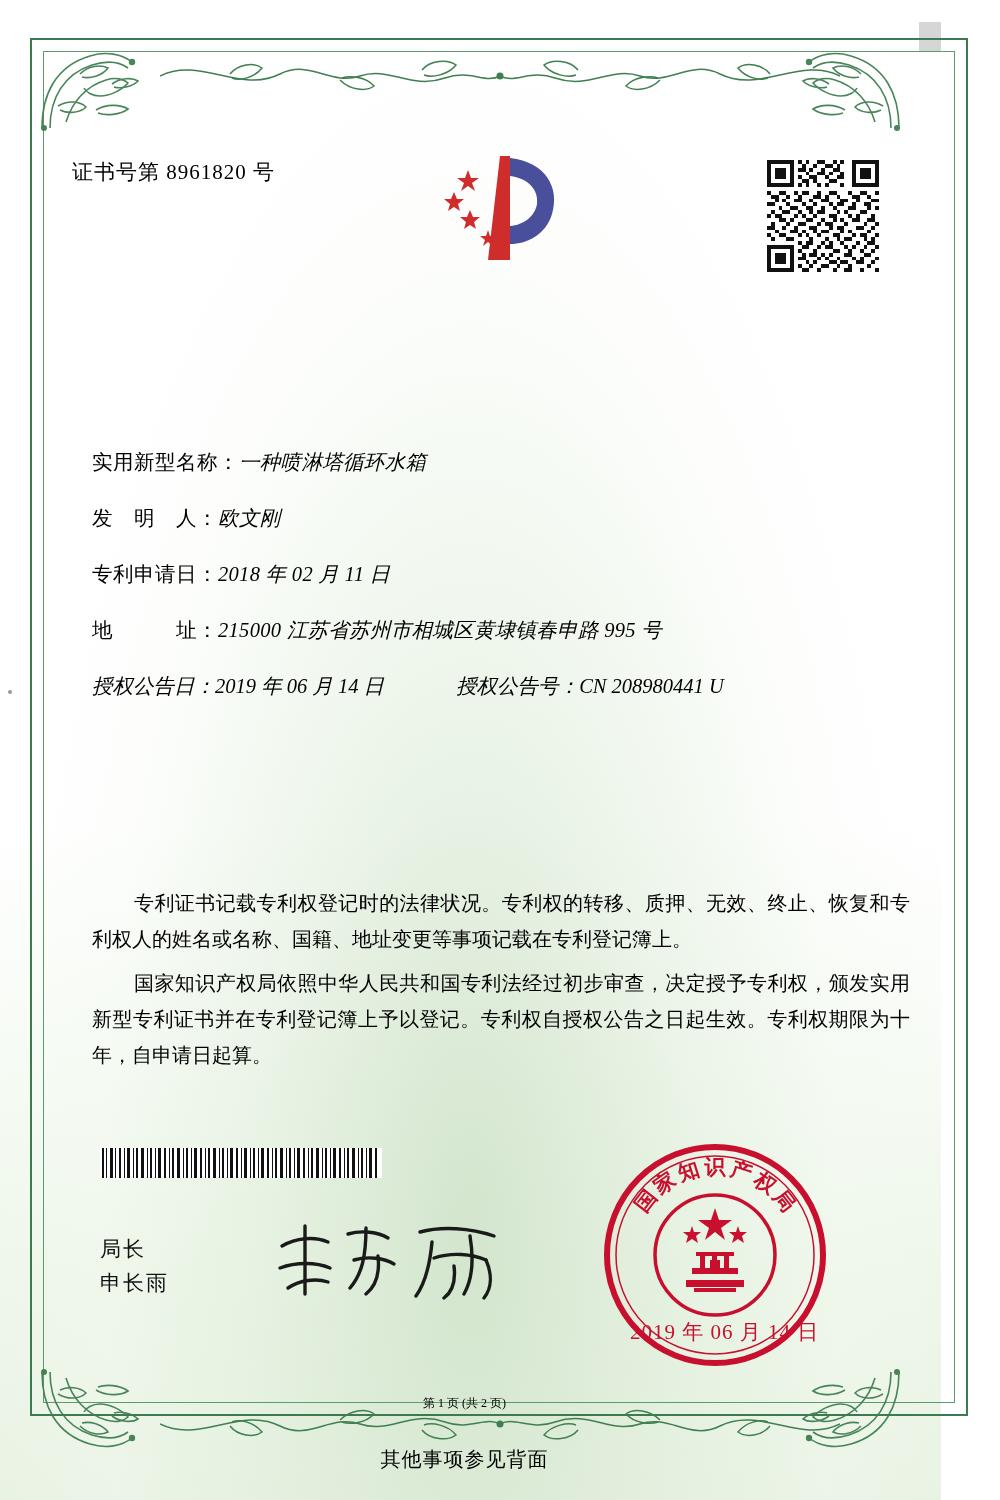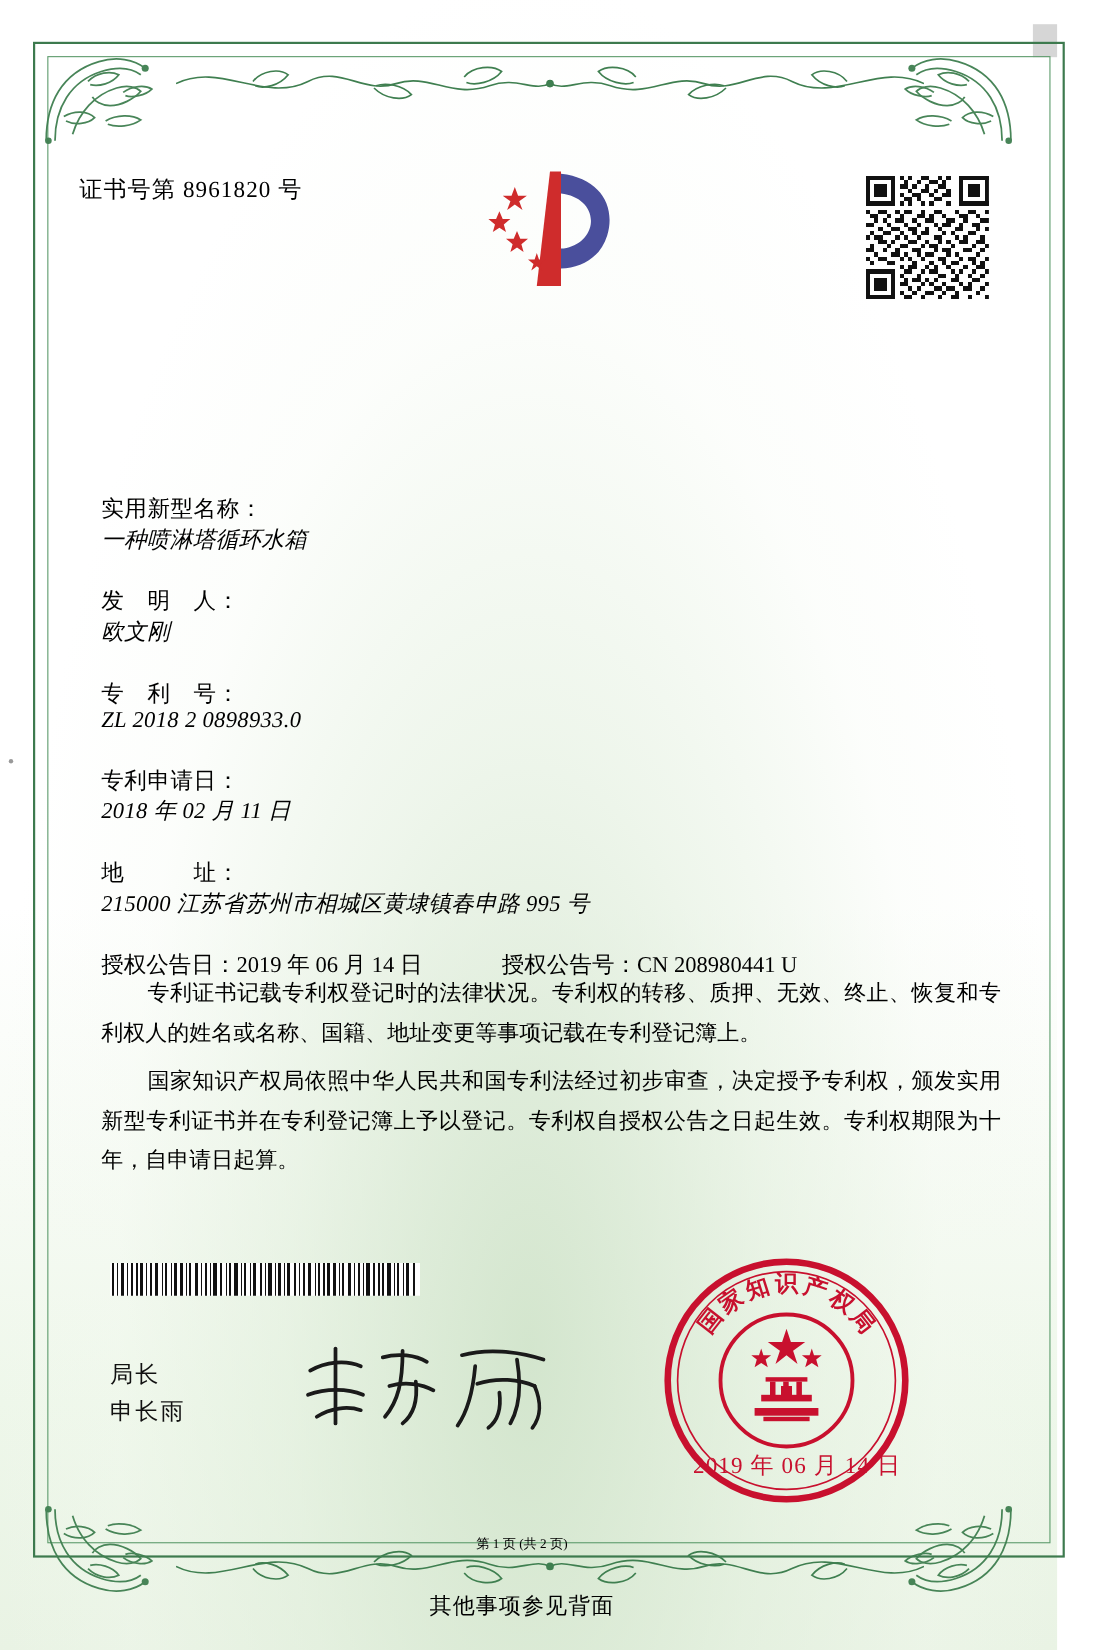--- a/index.html
+++ b/index.html
@@ -17,21 +17,20 @@
   }
 
   .page {
     position: absolute;
     left: 0; top: 0;
     width: 941px;
     height: 1500px;
     background:
       radial-gradient(ellipse at 50% 82%, rgba(206,226,200,0.85) 0%, rgba(224,238,219,0.55) 32%, rgba(243,249,240,0.25) 55%, rgba(255,255,255,0) 72%),
       linear-gradient(to bottom, #ffffff 0%, #ffffff 55%, #f7fbf5 70%, #eef7ea 85%, #e9f3e4 100%);
-    padding-left: 20px;
   }
 
   
   .border-outer {
     position: absolute;
     left: 30px; top: 38px;
     width: 938px; height: 1378px;
     border: 2px solid #3d7a4e;
     box-sizing: border-box;
   }
@@ -111,36 +110,36 @@
     position: absolute;
     left: 92px; top: 448px;
     width: 820px;
   }
   .field {
     display: flex;
     align-items: baseline;
     font-size: 20.5px;
     margin-bottom: 28px;
     color: #000;
-    flex-direction: column;
   }
   .field .label {
     white-space: pre;
     letter-spacing: 0.5px;
   }
   .field .value {
     letter-spacing: 0.3px;
     font-style: italic;
   }
   .field-inline {
     display: flex;
     align-items: baseline;
     font-size: 20.5px;
     margin-bottom: 28px;
     color: #000;
+    font-style: italic;
   }
   .field-inline .gap { display: inline-block; width: 72px; }
 
   
   .paras {
     position: absolute;
     left: 92px; top: 885px;
     width: 818px;
     font-size: 20px;
     line-height: 36px;
@@ -539,24 +538,20 @@
   <div class="fields">
     <div class="field">
       <span class="label">实用新型名称：</span>
       <span class="value">一种喷淋塔循环水箱</span>
     </div>
     <div class="field">
       <span class="label">发　明　人：</span>
       <span class="value">欧文刚</span>
     </div>
     <div class="field">
-      <span class="label">专　利　号：</span>
-      <span class="value">ZL 2018 2 0898933.0</span>
-    </div>
-    <div class="field">
       <span class="label">专利申请日：</span>
       <span class="value">2018 年 02 月 11 日</span>
     </div>
     <div class="field">
       <span class="label">地　　　址：</span>
       <span class="value">215000 江苏省苏州市相城区黄埭镇春申路 995 号</span>
     </div>
     <div class="field-inline">
       <span class="label">授权公告日：</span>
       <span class="value">2019 年 06 月 14 日</span>

